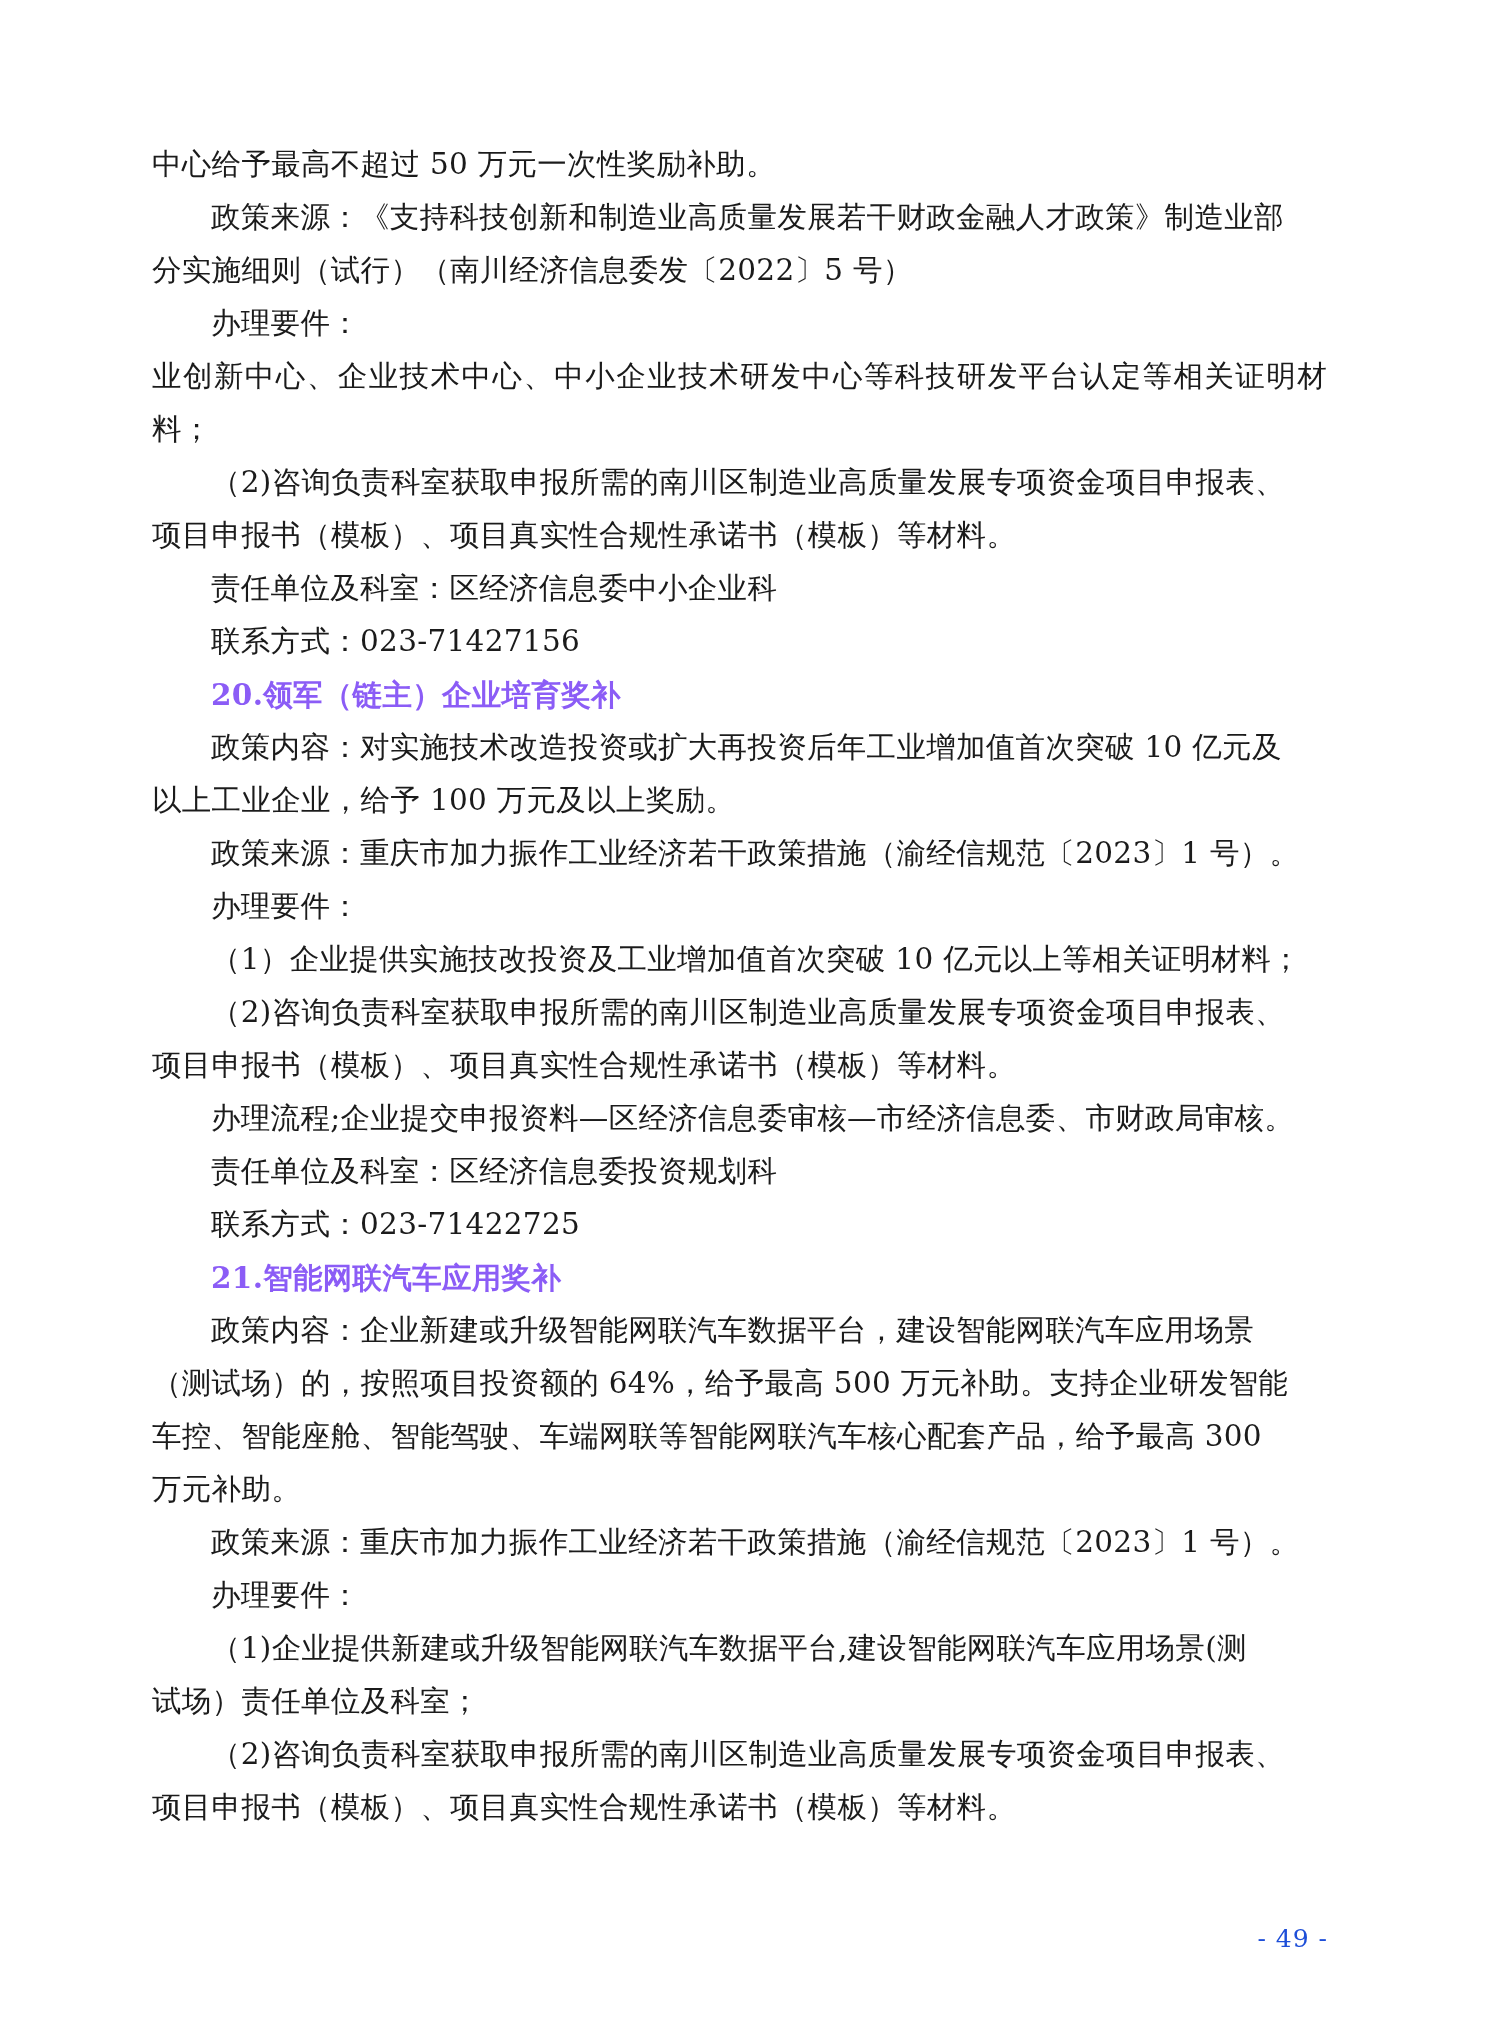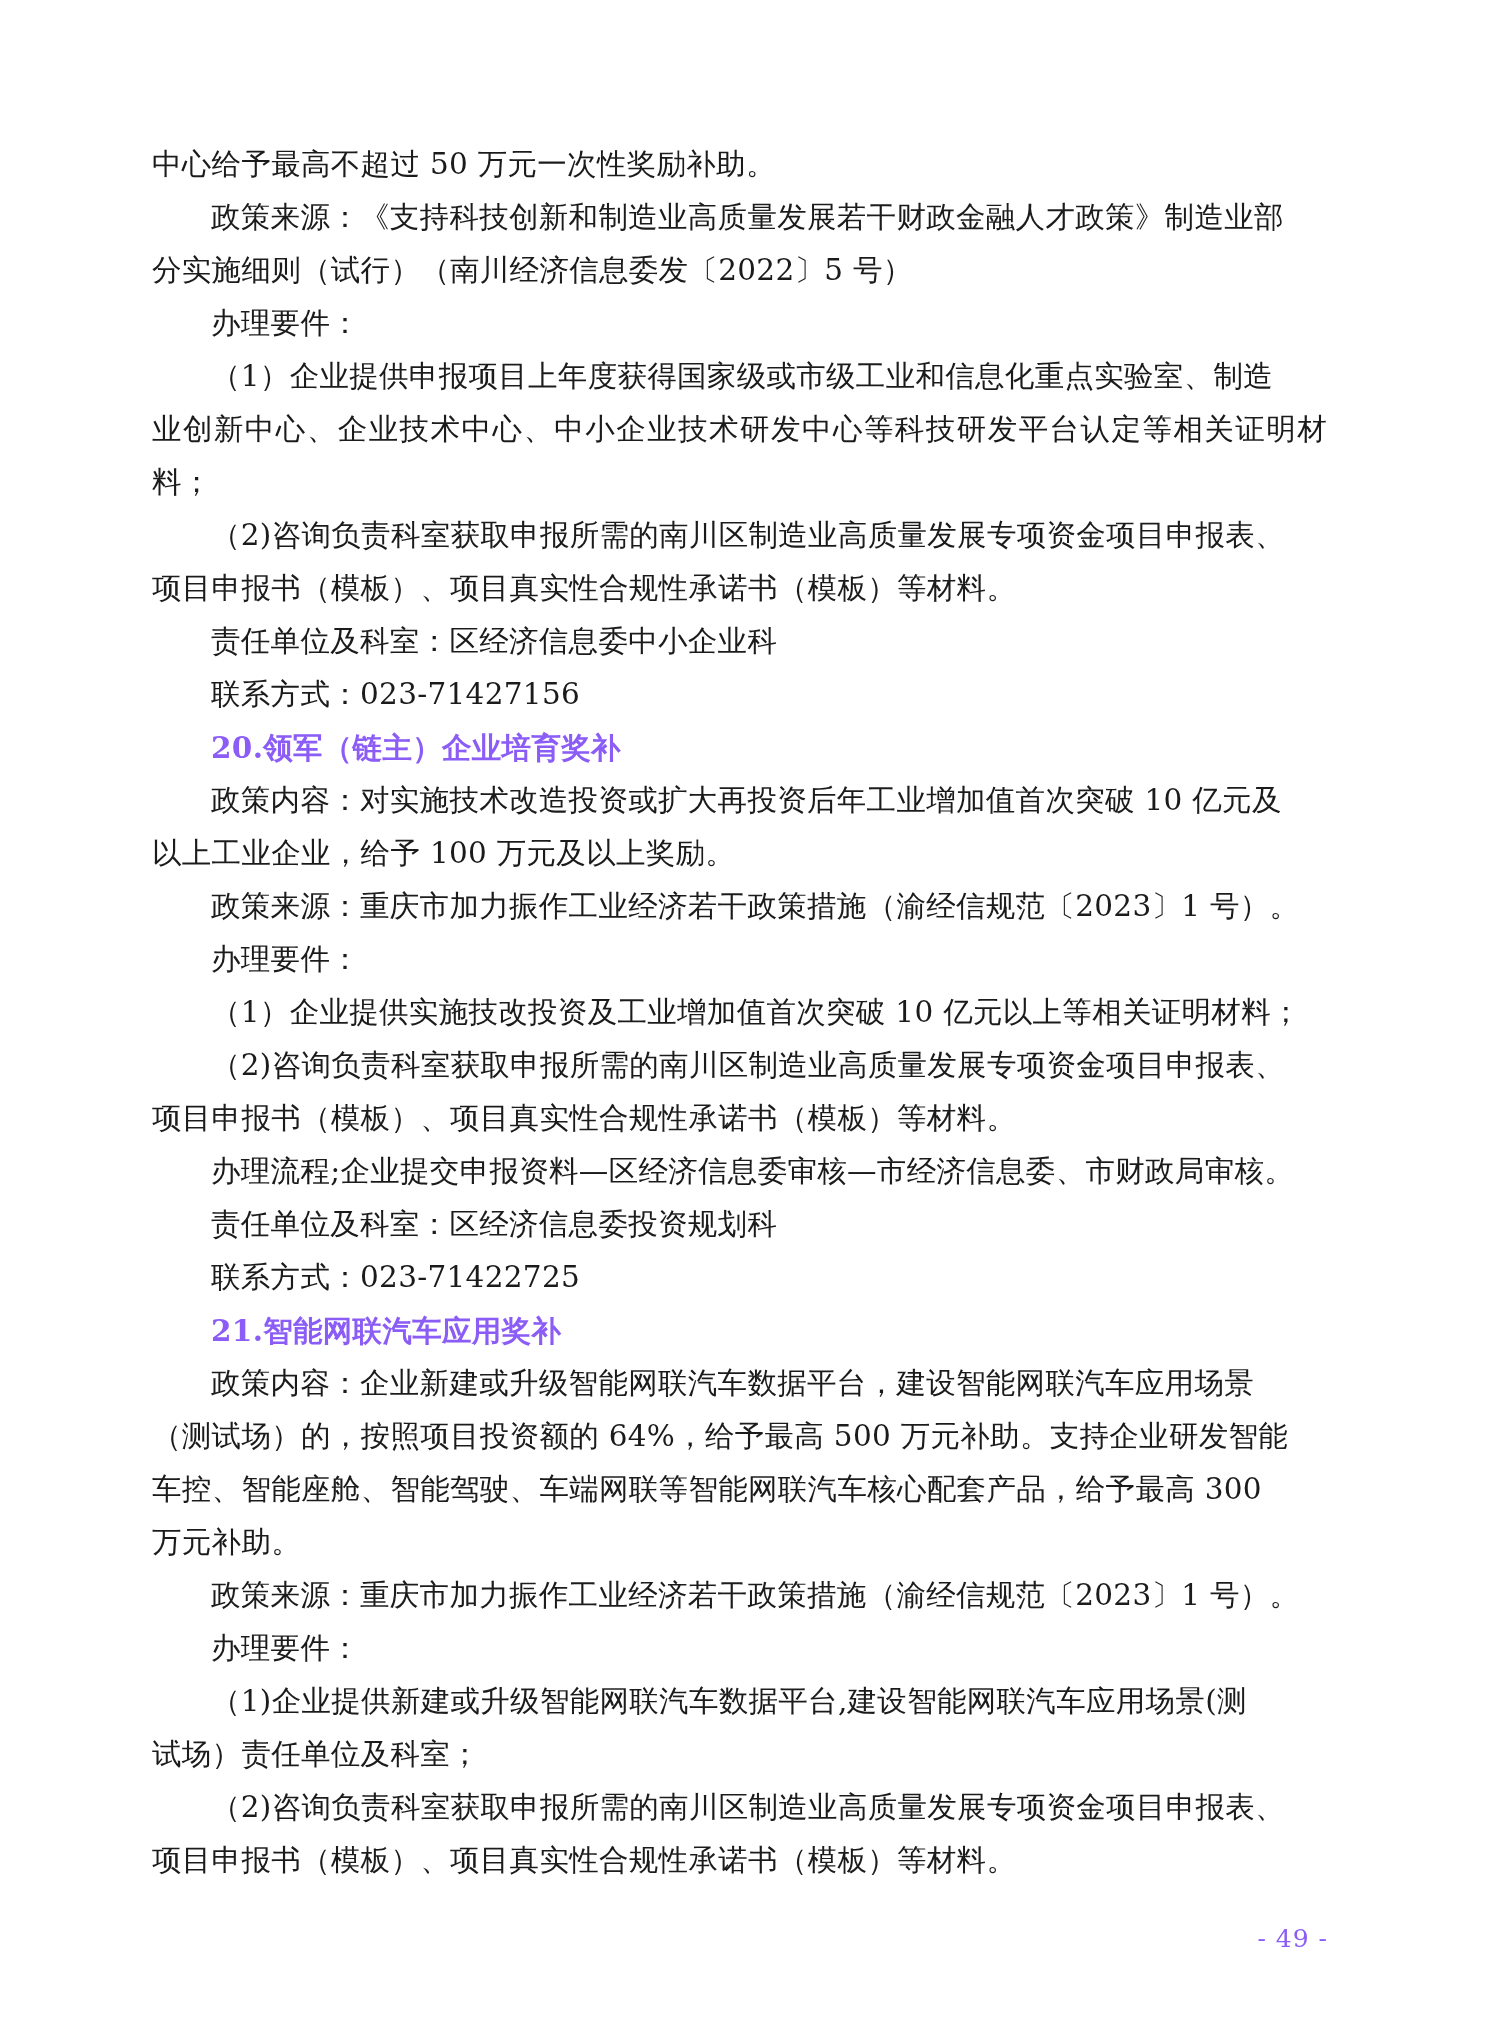--- a/index.html
+++ b/index.html
@@ -46,35 +46,34 @@
     text-indent: 59px;
     letter-spacing: 0.3px;
     color: #8b5cf6;
   }
   .pagenum {
     position: absolute;
     right: 158px;
     bottom: 74px;
     font-size: 25px;
     letter-spacing: 1px;
-    color: #8b5cf6;
+    color: #1d4ed8;
     font-family: "DejaVu Serif", "Liberation Serif", serif;
   }
 </style>
 </head>
 <body>
 
 <div class="page">
   <div class="content">
 
     <p class="noindent">中心给予最高不超过 50 万元一次性奖励补助。</p>
     <p class="indent">政策来源：《支持科技创新和制造业高质量发展若干财政金融人才政策》制造业部</p>
     <p class="noindent">分实施细则（试行）（南川经济信息委发〔2022〕5 号）</p>
     <p class="indent">办理要件：</p>
-    <p class="indent">（1）企业提供申报项目上年度获得国家级或市级工业和信息化重点实验室、制造</p>
     <p class="noindent">业创新中心、企业技术中心、中小企业技术研发中心等科技研发平台认定等相关证明材料；</p>
     <p class="indent">（2)咨询负责科室获取申报所需的南川区制造业高质量发展专项资金项目申报表、</p>
     <p class="noindent">项目申报书（模板）、项目真实性合规性承诺书（模板）等材料。</p>
     <p class="indent">责任单位及科室：区经济信息委中小企业科</p>
     <p class="indent">联系方式：023-71427156</p>
 
     <p class="heading">20.领军（链主）企业培育奖补</p>
 
     <p class="indent">政策内容：对实施技术改造投资或扩大再投资后年工业增加值首次突破 10 亿元及</p>
     <p class="noindent">以上工业企业，给予 100 万元及以上奖励。</p>

